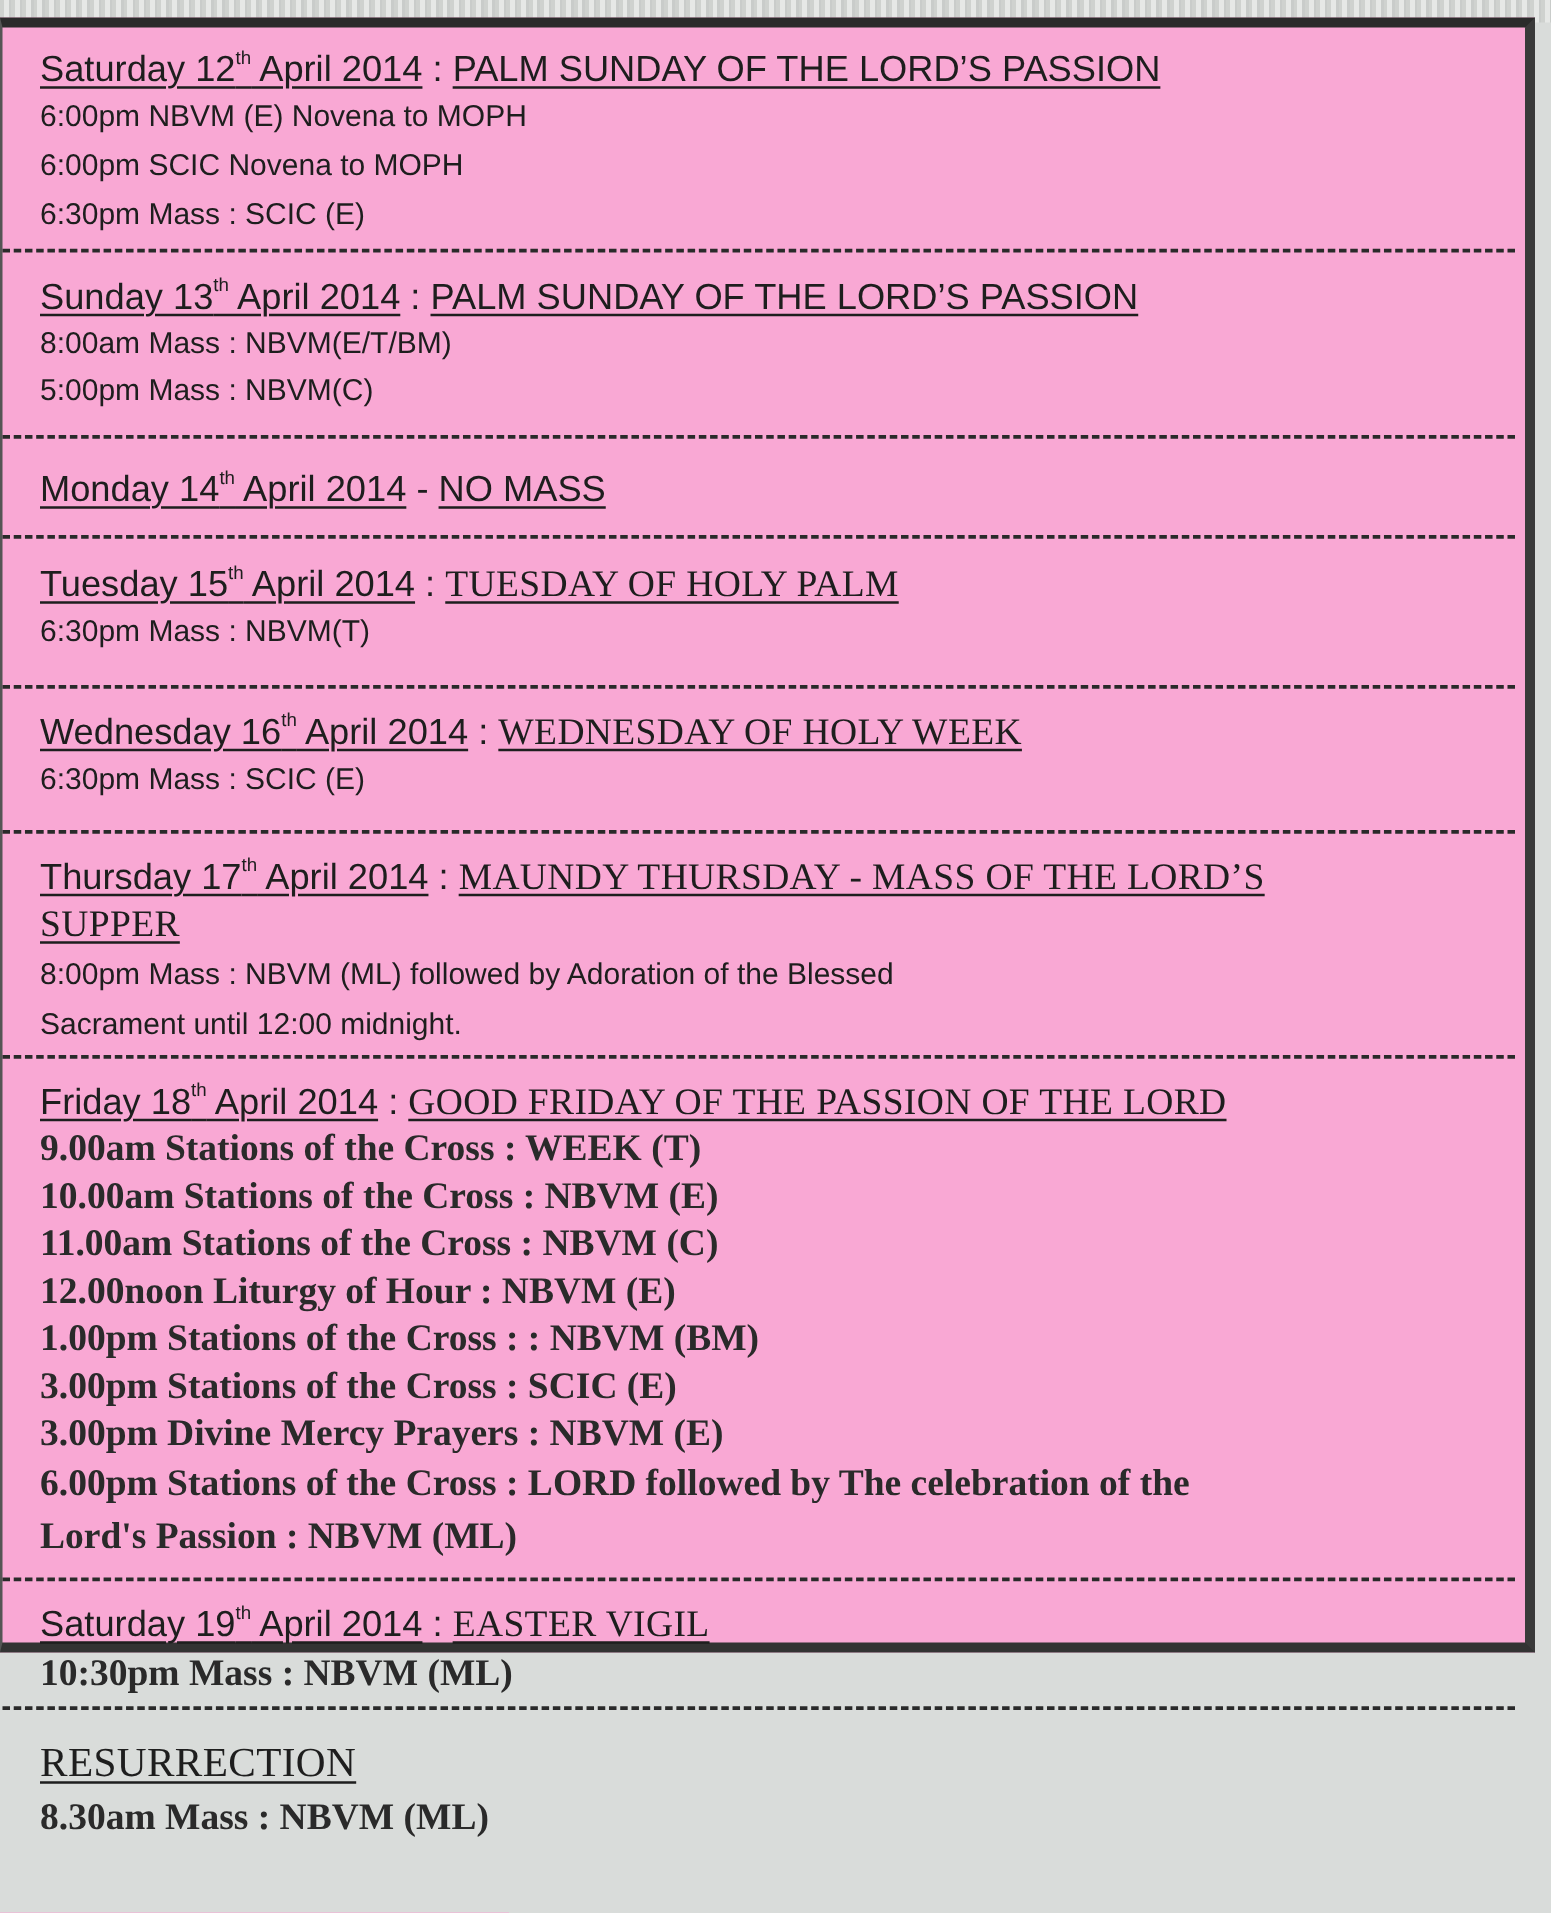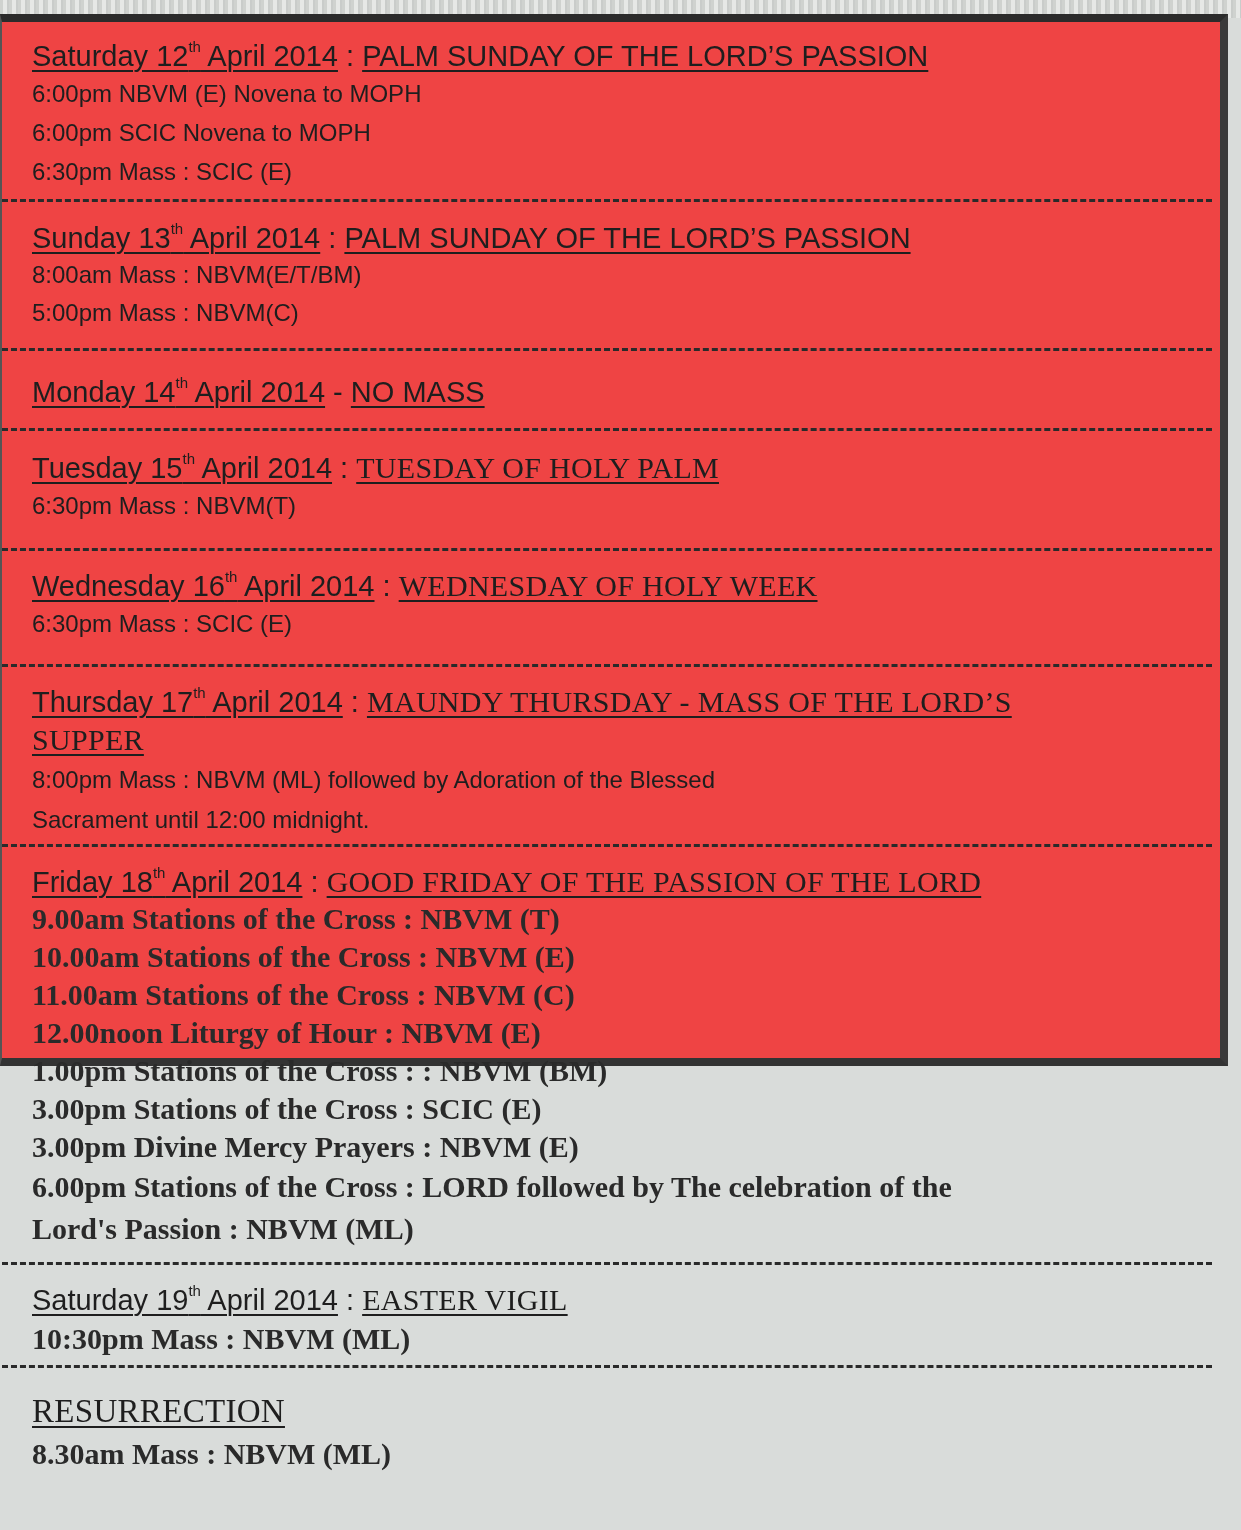--- a/index.html
+++ b/index.html
@@ -19,22 +19,22 @@
       position: absolute;
       left: 0; top: 0;
       width: 1241px; height: 18px;
       background: repeating-linear-gradient(90deg, #cfd2cf 0 3px, #e6e8e6 3px 7px, #c9ccca 7px 9px);
     }
     .frame {
       position: absolute;
       left: 0;
       top: 14px;
       width: 1228px;
-      height: 1052px;
-      background: #ef4444;
+      height: 1308px;
+      background: #f9a8d4;
       border-top: 8px solid #2b2b2b;
       border-right: 8px solid #3a3a3a;
       border-bottom: 8px solid #333333;
       border-left: 2px solid #555;
       box-sizing: border-box;
     }
     .section {
       position: absolute;
       left: 30px;
       right: 20px;
@@ -152,21 +152,21 @@
     </div>
     <div class="line-sans" style="line-height:40px;">8:00pm Mass : NBVM (ML) followed by Adoration of the Blessed</div>
     <div class="line-sans" style="line-height:40px;">Sacrament until 12:00 midnight.</div>
   </div>
   <div class="sep" style="top:822px;"></div>
 
   <div class="section" style="top:842px;">
     <div class="head">
       <span class="date"><span>Friday 18</span><sup>th</sup><span> April  2014</span></span><span class="colon"> : </span><span class="feast-serif">GOOD FRIDAY OF THE PASSION OF THE LORD</span>
     </div>
-    <div class="line-serif">9.00am Stations of the Cross : NBVM (T)</div>
+    <div class="line-serif">9.00am Stations of the Cross : WEEK (T)</div>
     <div class="line-serif">10.00am Stations of the Cross : NBVM (E)</div>
     <div class="line-serif">11.00am Stations of the Cross : NBVM (C)</div>
     <div class="line-serif">12.00noon  Liturgy of  Hour : NBVM (E)</div>
     <div class="line-serif">1.00pm Stations of the Cross : : NBVM (BM)</div>
     <div class="line-serif">3.00pm Stations of the Cross : SCIC (E)</div>
     <div class="line-serif">3.00pm Divine Mercy Prayers : NBVM (E)</div>
     <div class="line-serif" style="line-height:42px;">6.00pm Stations of the Cross : LORD  followed by The celebration of the</div>
     <div class="line-serif" style="line-height:42px;">Lord's  Passion : NBVM (ML)</div>
   </div>
   <div class="sep" style="top:1240px;"></div>

